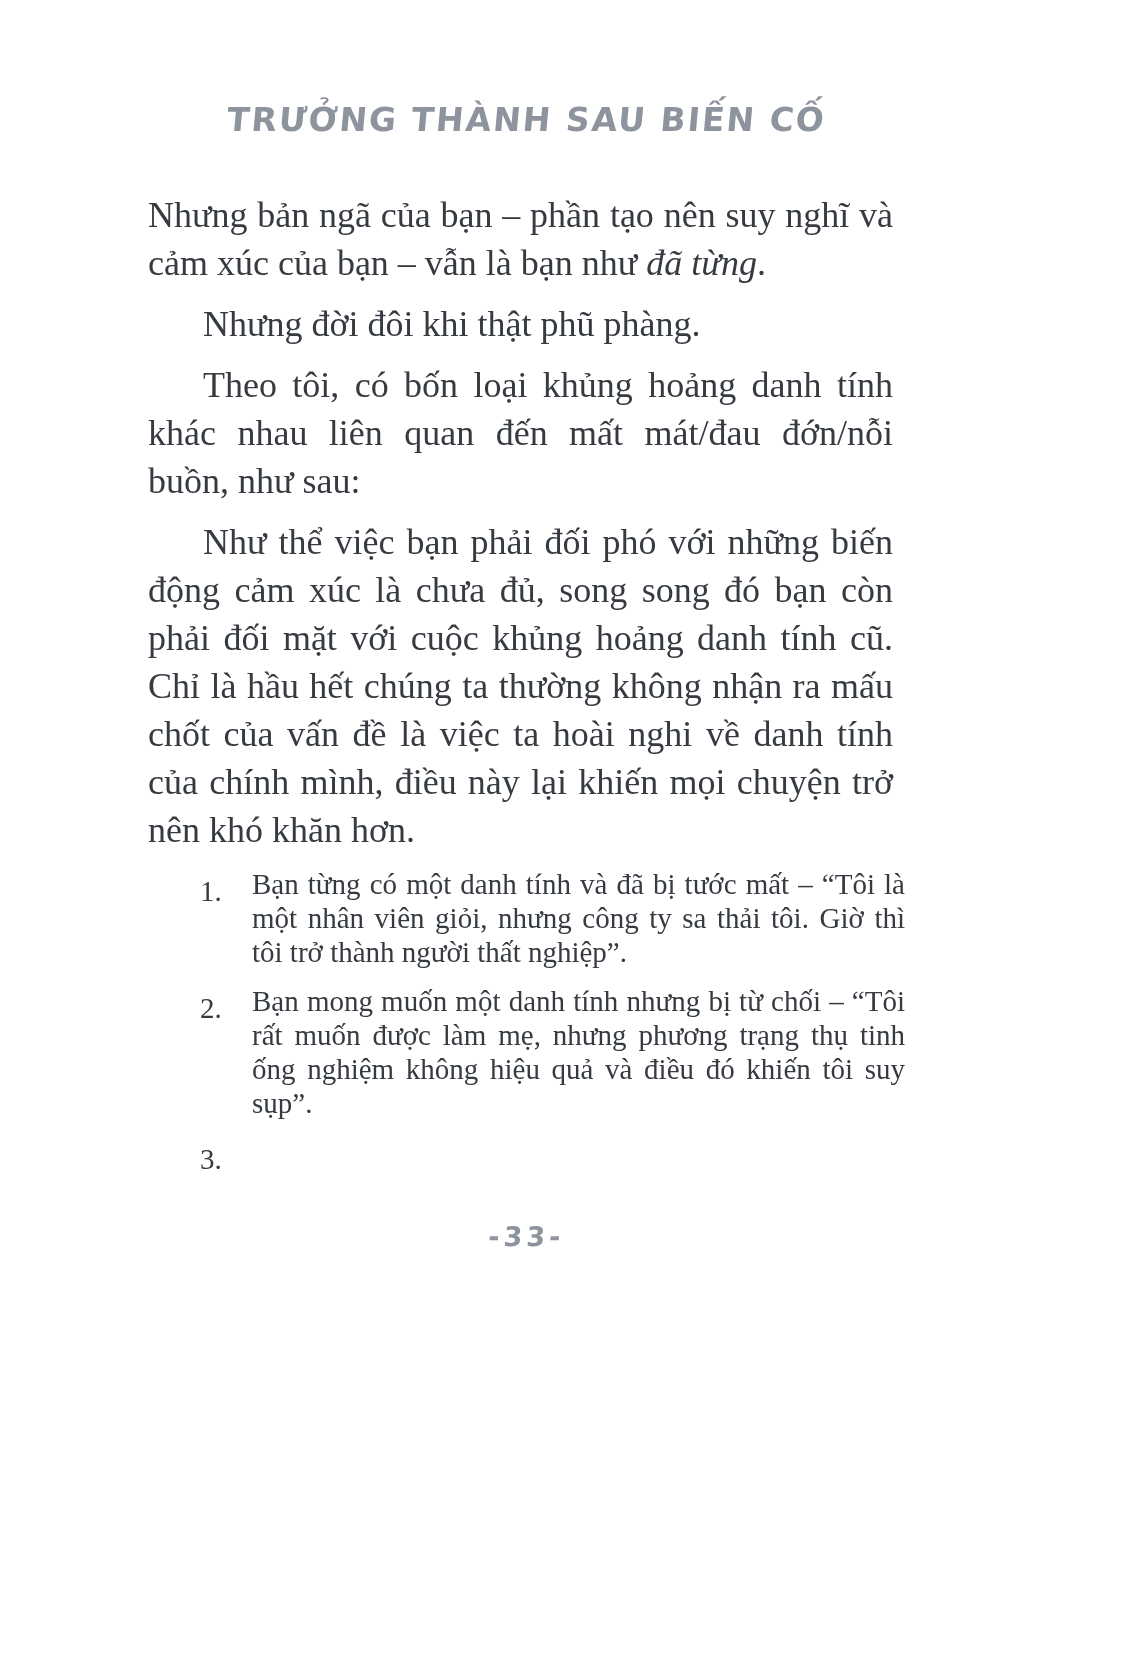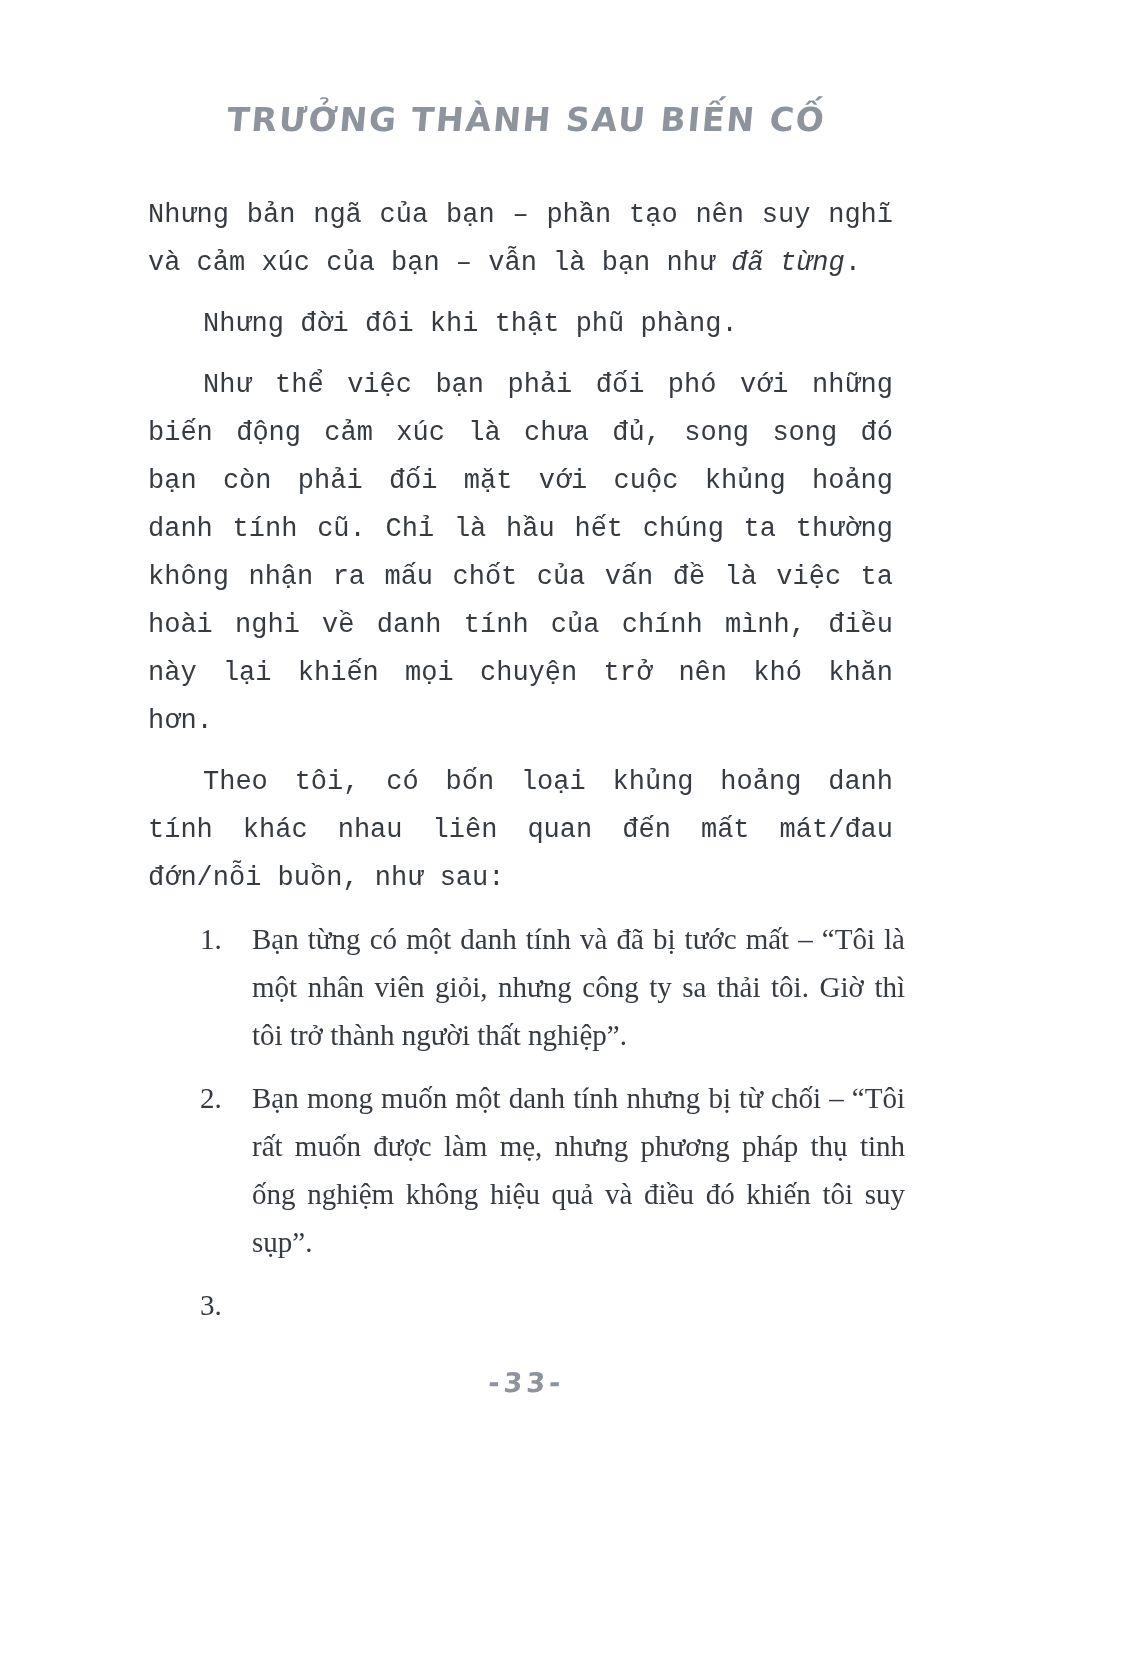--- a/index.html
+++ b/index.html
@@ -26,25 +26,24 @@
     font-family: "DejaVu Sans", sans-serif;
     font-size: 33px;
     font-weight: 700;
     color: #8d949e;
     letter-spacing: 2px;
     transform: skewX(-5deg);
     margin: 0 0 52px 0;
     white-space: nowrap;
   }
   .para {
-    font-size: 27px;
+    font-size: 36px;
     line-height: 48px;
     text-align: justify;
     margin: 0 12px 13px 0;
-    font-family: Liberation Mono, monospace;
   }
   .para.indent {
     text-indent: 55px;
   }
   .para em {
     font-style: italic;
   }
   .list {
     margin-top: 6px;
   }
@@ -55,21 +54,21 @@
   .list-item .num {
     flex: 0 0 52px;
     width: 52px;
     margin-left: 52px;
     font-size: 29px;
     line-height: 48px;
   }
   .list-item .li-text {
     flex: 1;
     font-size: 29px;
-    line-height: 48px;
+    line-height: 34px;
     text-align: justify;
   }
   .page-number {
     text-align: center;
     font-family: "DejaVu Sans", sans-serif;
     font-size: 27px;
     font-weight: 700;
     color: #8d949e;
     letter-spacing: 4px;
     margin-top: 38px;
@@ -80,34 +79,34 @@
 <body>
 
 <div class="page">
 
   <div class="book-header">TRƯỞNG THÀNH SAU BIẾN CỐ</div>
 
   <p class="para"><span>Nhưng bản ngã của bạn – phần tạo nên suy nghĩ và cảm xúc của bạn – vẫn là bạn như </span><em>đã từng</em><span>.</span></p>
 
   <p class="para indent">Nhưng đời đôi khi thật phũ phàng.</p>
 
+  <p class="para indent">Theo tôi, có bốn loại khủng hoảng danh tính khác nhau liên quan đến mất mát/đau đớn/nỗi buồn, như sau:</p>
+
   <p class="para indent">Như thể việc bạn phải đối phó với những biến động cảm xúc là chưa đủ, song song đó bạn còn phải đối mặt với cuộc khủng hoảng danh tính cũ. Chỉ là hầu hết chúng ta thường không nhận ra mấu chốt của vấn đề là việc ta hoài nghi về danh tính của chính mình, điều này lại khiến mọi chuyện trở nên khó khăn hơn.</p>
-
-  <p class="para indent">Theo tôi, có bốn loại khủng hoảng danh tính khác nhau liên quan đến mất mát/đau đớn/nỗi buồn, như sau:</p>
 
   <div class="list">
 
     <div class="list-item">
       <span class="num">1.</span>
       <div class="li-text">Bạn từng có một danh tính và đã bị tước mất – “Tôi là một nhân viên giỏi, nhưng công ty sa thải tôi. Giờ thì tôi trở thành người thất nghiệp”.</div>
     </div>
 
     <div class="list-item">
       <span class="num">2.</span>
-      <div class="li-text">Bạn mong muốn một danh tính nhưng bị từ chối – “Tôi rất muốn được làm mẹ, nhưng phương pháp thụ tinh ống nghiệm không hiệu quả và điều đó khiến tôi suy sụp”.</div>
+      <div class="li-text">Bạn mong muốn một danh tính nhưng bị từ chối – “Tôi rất muốn được làm mẹ, nhưng phương trạng thụ tinh ống nghiệm không hiệu quả và điều đó khiến tôi suy sụp”.</div>
     </div>
 
     <div class="list-item">
       <span class="num">3.</span>
     </div>
 
   </div>
 
   <div class="page-number">-33-</div>
 

